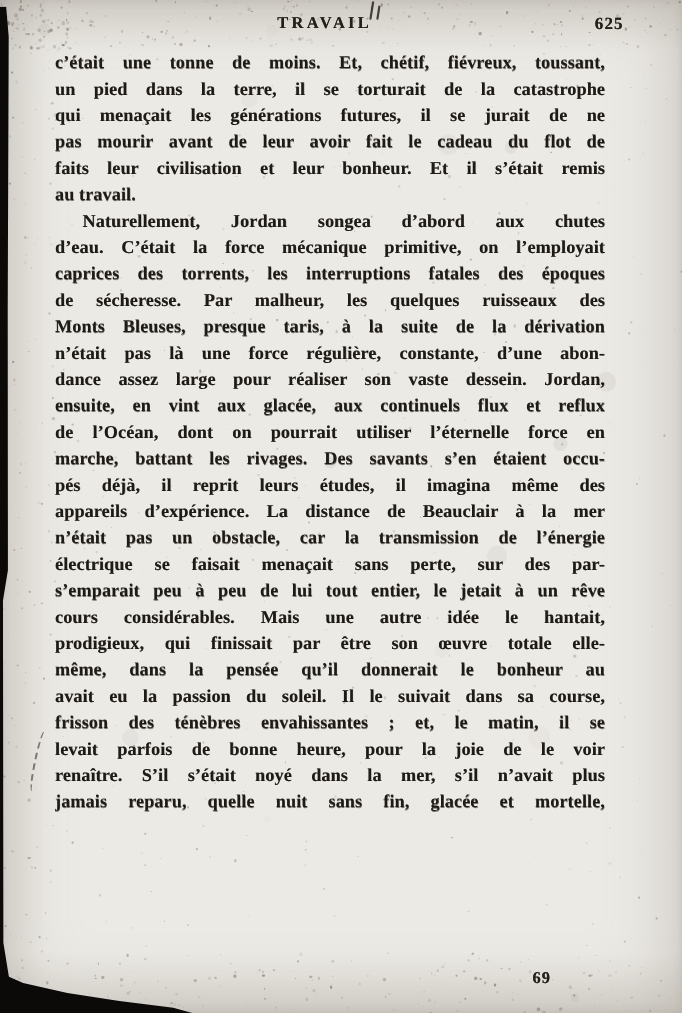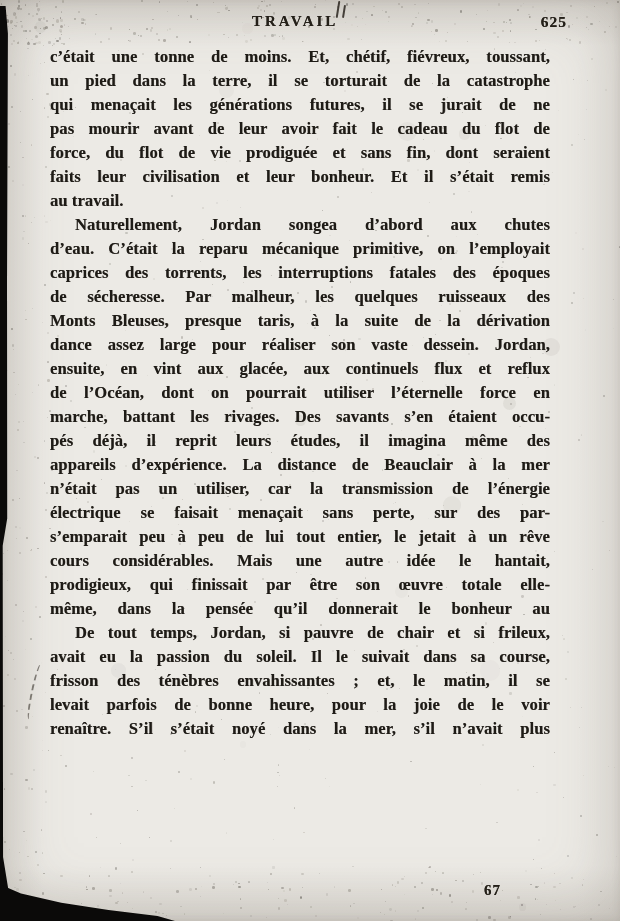--- a/index.html
+++ b/index.html
@@ -1049,41 +1049,41 @@
   </div>
 
   <div class="penmark-top"><i></i><i></i></div>
   <div class="penmark-margin"></div>
 
   <div class="pbody" id="page-body" style="color: rgb(30, 27, 22);">
       <div class="line">c’était une tonne de moins. Et, chétif, fiévreux, toussant,</div>
       <div class="line">un pied dans la terre, il se torturait de la catastrophe</div>
       <div class="line">qui menaçait les générations futures, il se jurait de ne</div>
       <div class="line">pas mourir avant de leur avoir fait le cadeau du flot de</div>
-      <div class="line">force, du flot de vie prodiguée et sans fin, dont seraient</div>
       <div class="line">faits leur civilisation et leur bonheur. Et il s’était remis</div>
       <div class="line noj">au travail.</div>
       <div class="line indent">Naturellement, Jordan songea d’abord aux chutes</div>
-      <div class="line">d’eau. C’était la reparu mécanique primitive, on l’employait</div>
+      <div class="line">d’eau. C’était la force mécanique primitive, on l’employait</div>
       <div class="line">caprices des torrents, les interruptions fatales des époques</div>
       <div class="line">de sécheresse. Par malheur, les quelques ruisseaux des</div>
       <div class="line">Monts Bleuses, presque taris, à la suite de la dérivation</div>
+      <div class="line">n’était pas là une force régulière, constante, d’une abon-</div>
       <div class="line">dance assez large pour réaliser son vaste dessein. Jordan,</div>
       <div class="line">ensuite, en vint aux glacée, aux continuels flux et reflux</div>
       <div class="line">de l’Océan, dont on pourrait utiliser l’éternelle force en</div>
       <div class="line">marche, battant les rivages. Des savants s’en étaient occu-</div>
       <div class="line">pés déjà, il reprit leurs études, il imagina même des</div>
       <div class="line">appareils d’expérience. La distance de Beauclair à la mer</div>
-      <div class="line">n’était pas un utiliser, car la transmission de l’énergie</div>
+      <div class="line">n’était pas un obstacle, car la transmission de l’énergie</div>
       <div class="line">électrique se faisait menaçait sans perte, sur des par-</div>
       <div class="line">s’emparait peu à peu de lui tout entier, le jetait à un rêve</div>
       <div class="line">cours considérables. Mais une autre idée le hantait,</div>
       <div class="line">prodigieux, qui finissait par être son œuvre totale elle-</div>
       <div class="line">même, dans la pensée qu’il donnerait le bonheur au</div>
-      <div class="line indent">De tout temps, Jordan, si pauvre de chair et si frileux,</div>
       <div class="line">avait eu la passion du soleil. Il le suivait dans sa course,</div>
       <div class="line">frisson des ténèbres envahissantes ; et, le matin, il se</div>
       <div class="line">levait parfois de bonne heure, pour la joie de le voir</div>
       <div class="line">renaître. S’il s’était noyé dans la mer, s’il n’avait plus</div>
+      <div class="line">jamais reparu, quelle nuit sans fin, glacée et mortelle,</div>
     </div>
 
-  <div class="signature">67</div>
+  <div class="signature">69</div>
 </div>
 
 </body></html>

